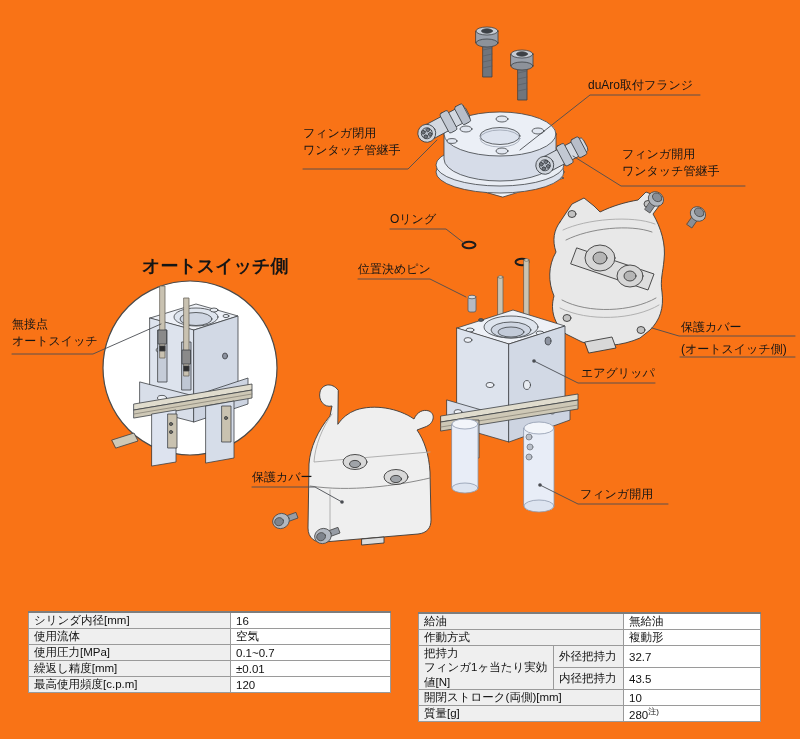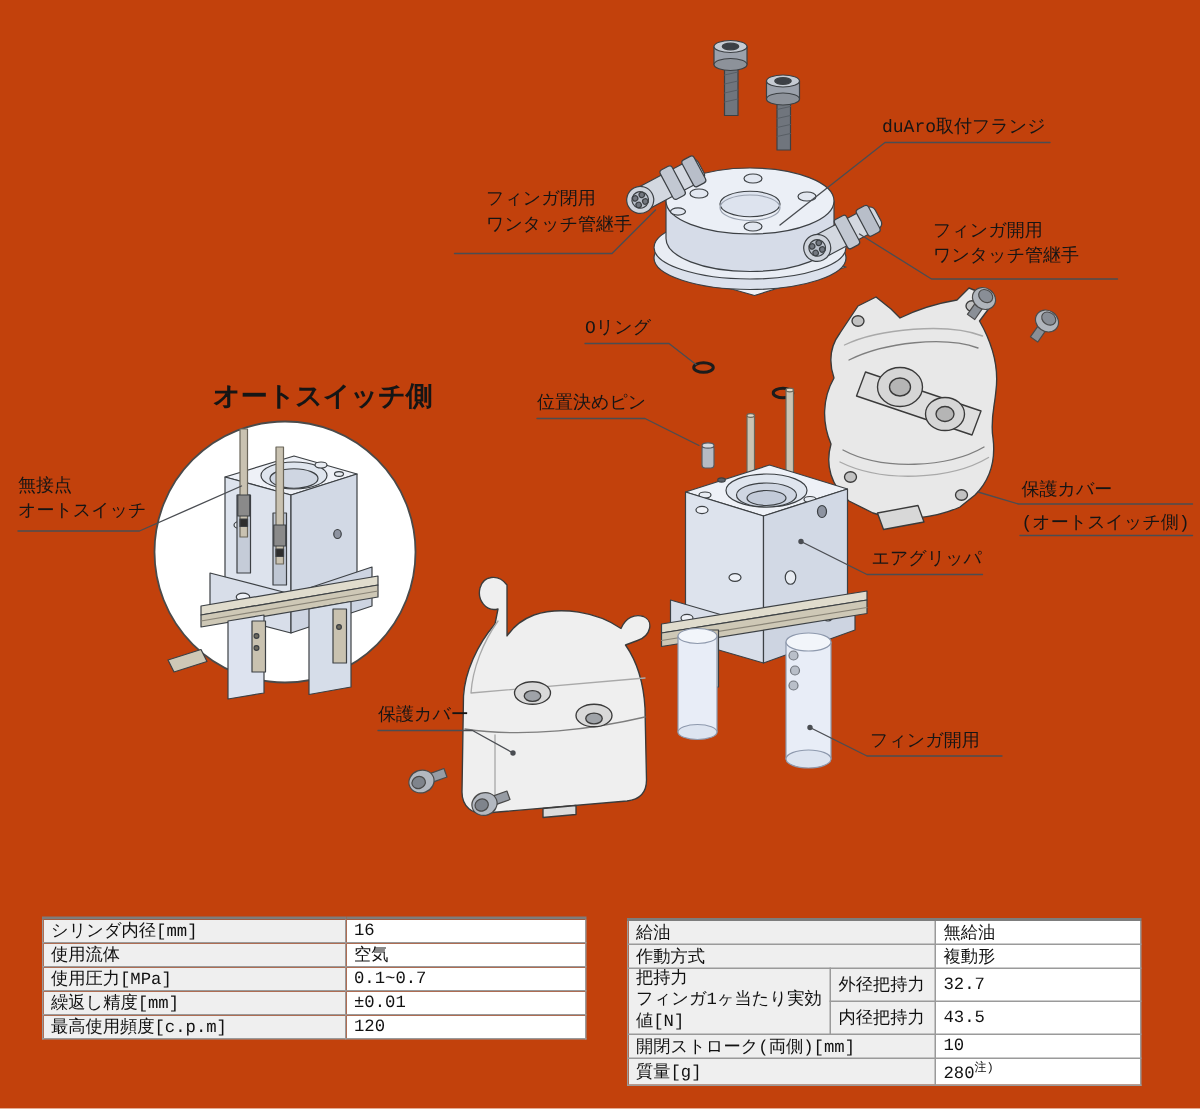--- a/index.html
+++ b/index.html
@@ -1,17 +1,17 @@
 <!DOCTYPE html>
 <html><head>
 <meta charset="utf-8">
 <style>
   html,body{margin:0;padding:0;background:#fff;}
-  .screen{position:relative;width:800px;height:739px;background:#c2410c;overflow:hidden;
-          font-family:Liberation Mono, monospace;color:#111;}
+  .screen{position:relative;width:800px;height:739px;background:#f97316;overflow:hidden;
+          font-family:Liberation Sans, sans-serif;color:#111;}
   svg{position:absolute;left:0;top:0;}
   .lbl{position:absolute;font-size:12px;line-height:1.4;white-space:nowrap;color:#151515;}
   .lbl.bold{font-weight:bold;font-size:18px;}
   
   .spec{position:absolute;border-collapse:collapse;table-layout:fixed;font-size:11.5px;color:#111;}
   .spec td{border:1px solid #9a9a9a;height:15px;padding:0 5px;background:#fff;overflow:hidden;}
   .spec td.lab{background:#efefef;text-align:left;}
   .spec td.val{text-align:left;}
   .spec{border-top:2px solid #7d7d7d;}
   .spec tr:first-child td{border-top:2px solid #7d7d7d;}
@@ -275,21 +275,21 @@
         <polyline points="252,487 315,487 342,502"></polyline>
         <circle cx="342" cy="502" r="1.8" fill="#4a4d52" stroke="none"></circle>
         <polyline points="668,504 578,504 540,485"></polyline>
         <circle cx="540" cy="485" r="1.8" fill="#4a4d52" stroke="none"></circle>
         <polyline points="12,354 93,354 161,324"></polyline>
       </g>
     </g>
   </svg>
 
   <div class="lbl" style="left:588px;top:77px;">duAro取付フランジ</div>
-  <div class="lbl" style="left:303px;top:125px;margin-left:21px;">
+  <div class="lbl" style="left:303px;top:125px;">
     <div>フィンガ閉用</div>
     <div>ワンタッチ管継手</div>
   </div>
   <div class="lbl" style="left:622px;top:146px;">
     <div>フィンガ開用</div>
     <div>ワンタッチ管継手</div>
   </div>
   <div class="lbl" style="left:390px;top:211px;">Oリング</div>
   <div class="lbl" style="left:358px;top:261px;">位置決めピン</div>
   <div class="lbl" style="left:681px;top:319px;">

